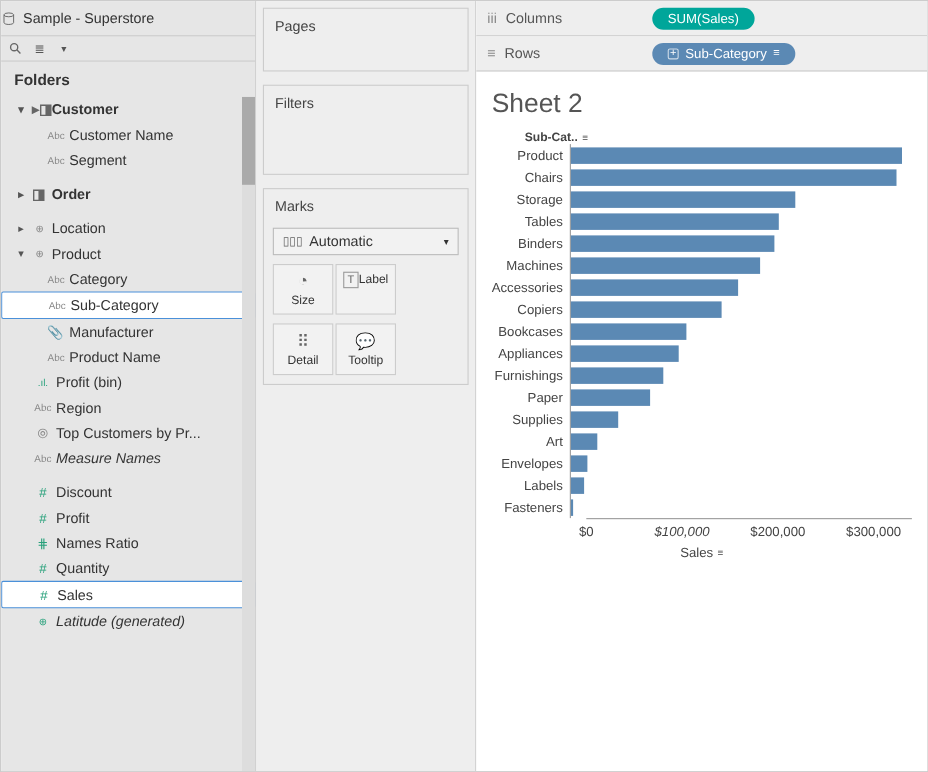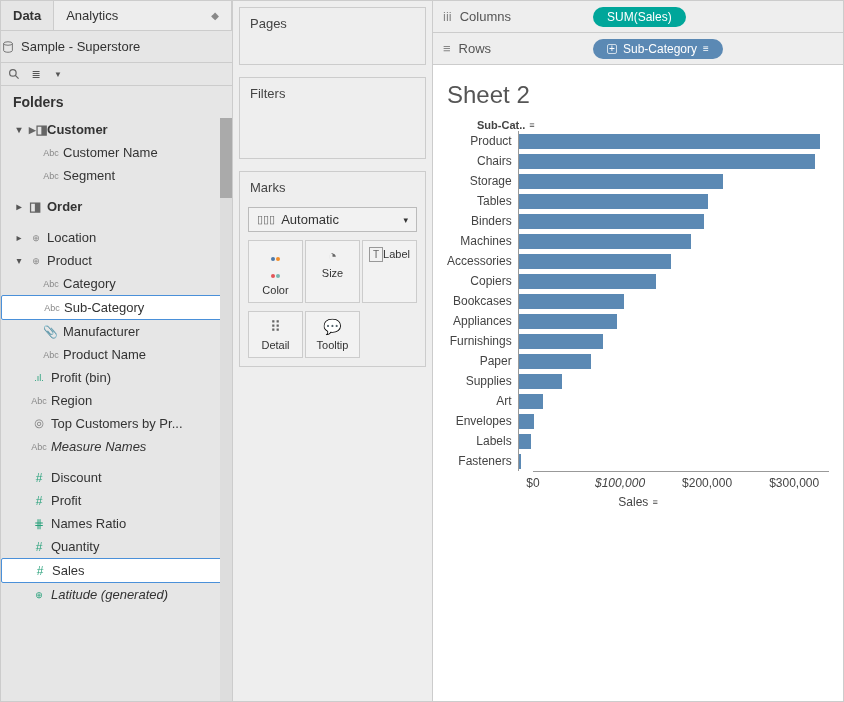--- a/index.html
+++ b/index.html
@@ -69,27 +69,20 @@
 .axis-title { text-align: center; font-size: 12px; color: #444; margin-top: 2px; display: flex; justify-content: center; gap: 4px; align-items: center; }
 .color-dots { display: inline-block; }
 .color-dots span { display: inline-block; width: 4px; height: 4px; border-radius: 50%; margin: 0 0.5px; }
 </style>
 </head>
 <body>
 
 <div class="app">
 
   <div class="left-panel">
-    <div class="tabs-row">
-      <div class="tab active">Data</div>
-      <div class="tab inactive">
-        <span>Analytics</span>
-        <span style="font-size:10px;color:#888;">◆</span>
-      </div>
-    </div>
     <div class="datasource-row">
       <span class="cyl-icon">
         <svg viewBox="0 0 16 16">
             <ellipse cx="8" cy="4" rx="5" ry="2" fill="none" stroke="#666"></ellipse>
             <path d="M3 4v8c0 1.1 2.2 2 5 2s5-.9 5-2V4" fill="none" stroke="#666"></path>
           </svg>
       </span>
       <span>Sample - Superstore</span>
     </div>
     <div class="search-row">
@@ -210,27 +203,20 @@
     <div class="shelf-card marks-card">
       <div class="shelf-title">Marks</div>
       <div class="marks-dropdown">
         <span style="display:flex;align-items:center;gap:6px;">
           <span style="font-size:11px;color:#666;">▯▯▯</span>
           <span>Automatic</span>
         </span>
         <span style="font-size:9px;">▾</span>
       </div>
       <div class="marks-grid">
-        <div class="mark-cell">
-          <span class="mi color-dots">
-            <span style="background:#4e79a7"></span><span style="background:#f28e2b"></span><br>
-            <span style="background:#e15759"></span><span style="background:#76b7b2"></span>
-          </span>
-          <span>Color</span>
-        </div>
         <div class="mark-cell"><span class="mi">◔</span><span>Size</span></div>
         <div class="mark-cell"><span class="mi" style="border:1px solid #999;font-size:10px;padding:1px 3px;display:inline-block;">T</span><span>Label</span></div>
       </div>
       <div class="marks-grid2">
         <div class="mark-cell"><span class="mi">⠿</span><span>Detail</span></div>
         <div class="mark-cell"><span class="mi">💬</span><span>Tooltip</span></div>
         <div class="mark-cell"></div>
       </div>
     </div>
   </div>

